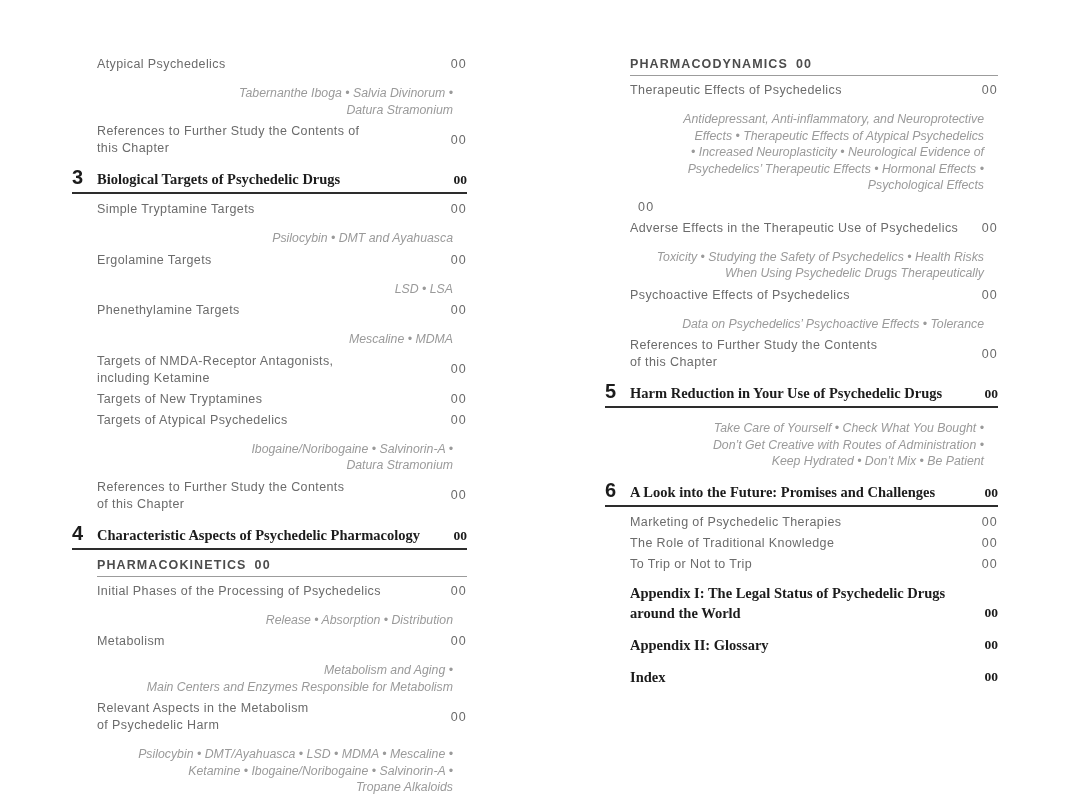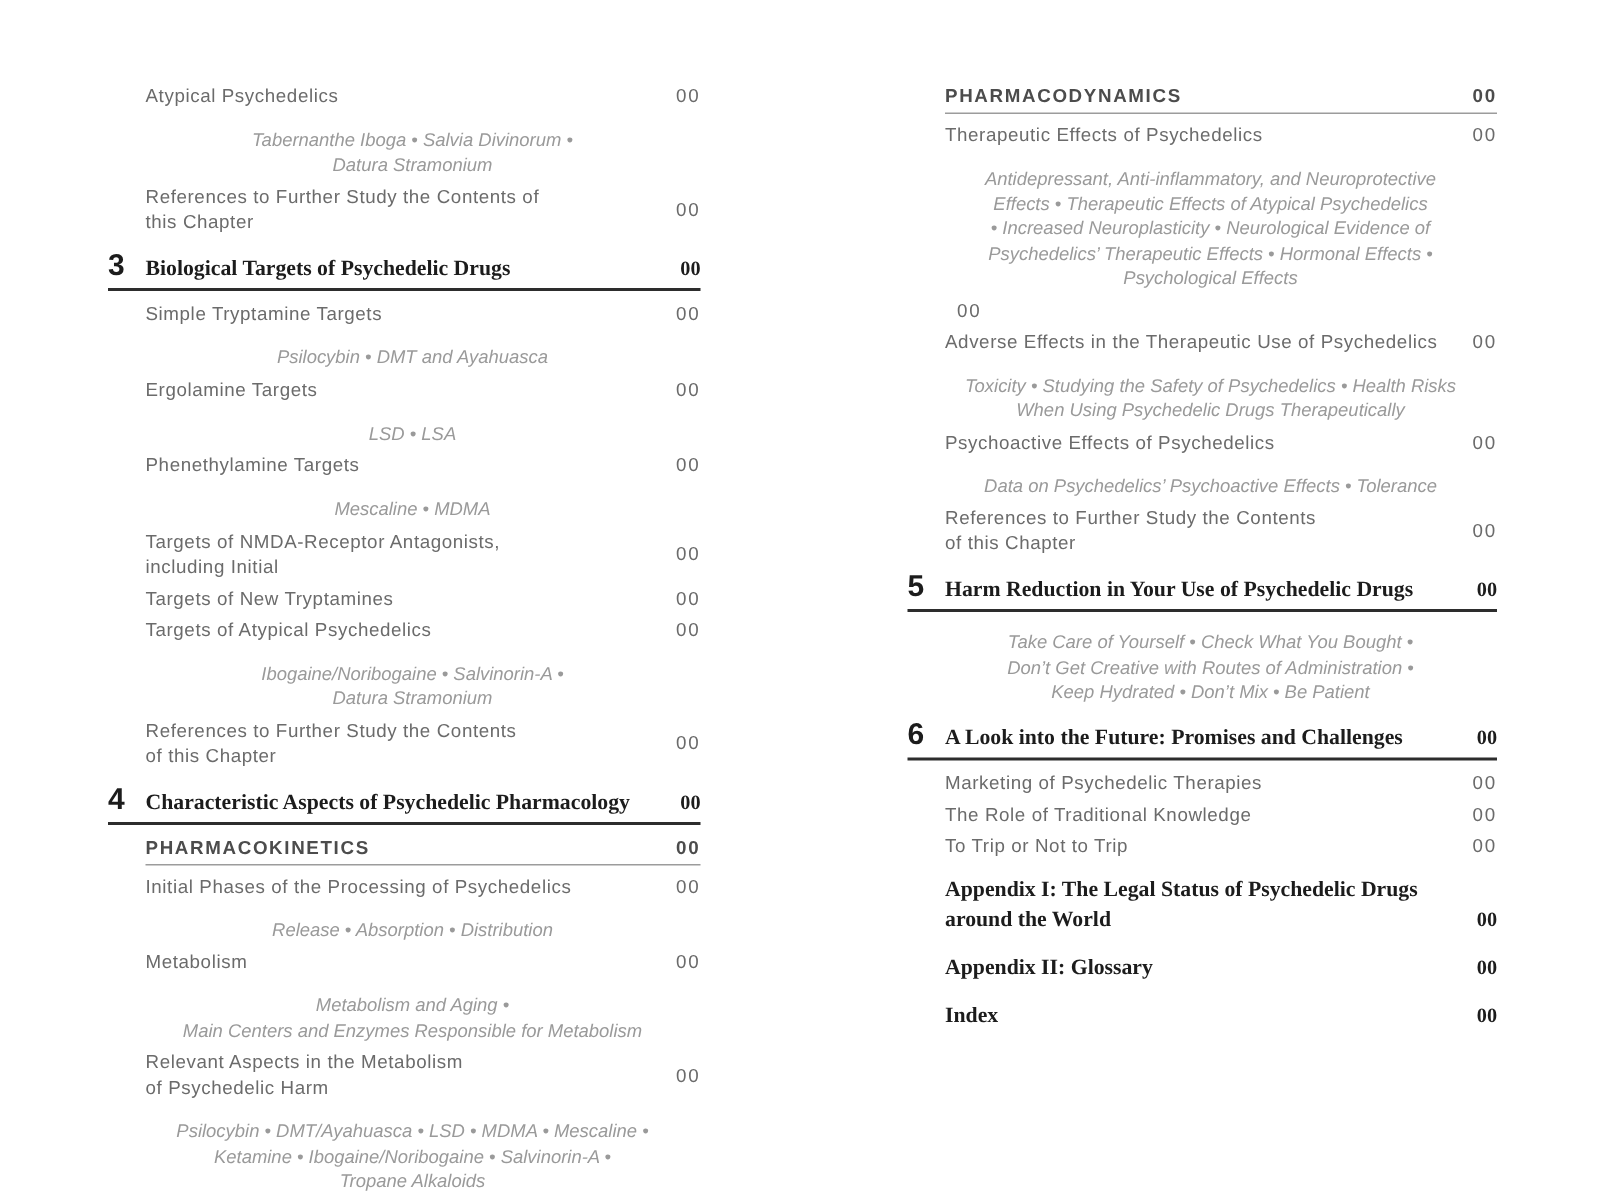--- a/index.html
+++ b/index.html
@@ -13,29 +13,29 @@
   }
   .page{position:absolute;inset:0;background:var(--bg);}
   .col{position:absolute;top:56px;}
   .col-left{left:72px;width:395px;}
   .col-right{left:605px;width:393px;}
 
   .row.entry{display:flex;justify-content:space-between;align-items:center;margin:0 0 4px 25px;}
   .entry .line{font-size:12.5px;line-height:17px;letter-spacing:.4px;color:var(--item);white-space:nowrap;}
   .entry .pg{font-size:12.5px;letter-spacing:1.2px;color:var(--item);line-height:17px;margin-left:8px;}
 
-  .row.sub{margin:12px 14px 5px 25px;text-align:center;}
+  .row.sub{margin:12px 14px 5px 25px;text-align:right;}
   .sub .sub-line{font-size:12.3px;font-style:italic;line-height:16.5px;color:var(--sub);white-space:nowrap;}
 
   .row.chapter{display:flex;align-items:baseline;margin:10px 0 7px 0;padding-bottom:4px;border-bottom:2px solid var(--rule-dark);}
   .ch-num{font-size:20px;font-weight:bold;color:var(--dark);flex:0 0 25px;line-height:20px;}
   .ch-title{font-family:"Liberation Serif",serif;font-weight:bold;font-size:14.5px;color:var(--dark);flex:1;white-space:nowrap;}
   .ch-page{font-family:"Liberation Serif",serif;font-weight:bold;font-size:13.5px;color:var(--dark);margin-left:8px;}
 
-  .row.section{display:flex;justify-content:space-between;align-items:flex-end;margin:0 0 6px 25px;padding-bottom:3px;border-bottom:1px solid var(--rule-light);gap:28px;}
+  .row.section{display:flex;align-items:flex-end;margin:0 0 6px 25px;padding-bottom:3px;border-bottom:1px solid var(--rule-light);}
   .sec-label{font-size:12.5px;font-weight:bold;letter-spacing:1.1px;color:var(--sec);line-height:16px;}
   .sec-page{font-size:12.5px;font-weight:bold;letter-spacing:1.2px;color:var(--sec);line-height:16px;margin-left:8px;}
 
   .row.appendix{display:flex;justify-content:space-between;align-items:flex-end;margin:10px 0 12px 25px;gap:28px;}
   .appendix .line{font-family:"Liberation Serif",serif;font-weight:bold;font-size:14.5px;line-height:20px;color:var(--dark);white-space:nowrap;}
   .appendix .pg{font-family:"Liberation Serif",serif;font-weight:bold;font-size:13.5px;color:var(--dark);line-height:20px;margin-left:8px;}
 </style>
 </head>
 <body>
 
@@ -86,21 +86,21 @@
           <div class="line">Phenethylamine Targets</div>
         </div>
         <span class="pg">00</span>
       </div>
       <div class="row sub">
         <div class="sub-line">Mescaline • MDMA</div>
       </div>
       <div class="row entry">
         <div class="lines">
           <div class="line">Targets of NMDA-Receptor Antagonists,</div>
-          <div class="line">including Initial</div>
+          <div class="line">including Ketamine</div>
         </div>
         <span class="pg">00</span>
       </div>
       <div class="row entry">
         <div class="lines">
           <div class="line">Targets of New Tryptamines</div>
         </div>
         <span class="pg">00</span>
       </div>
       <div class="row entry">

